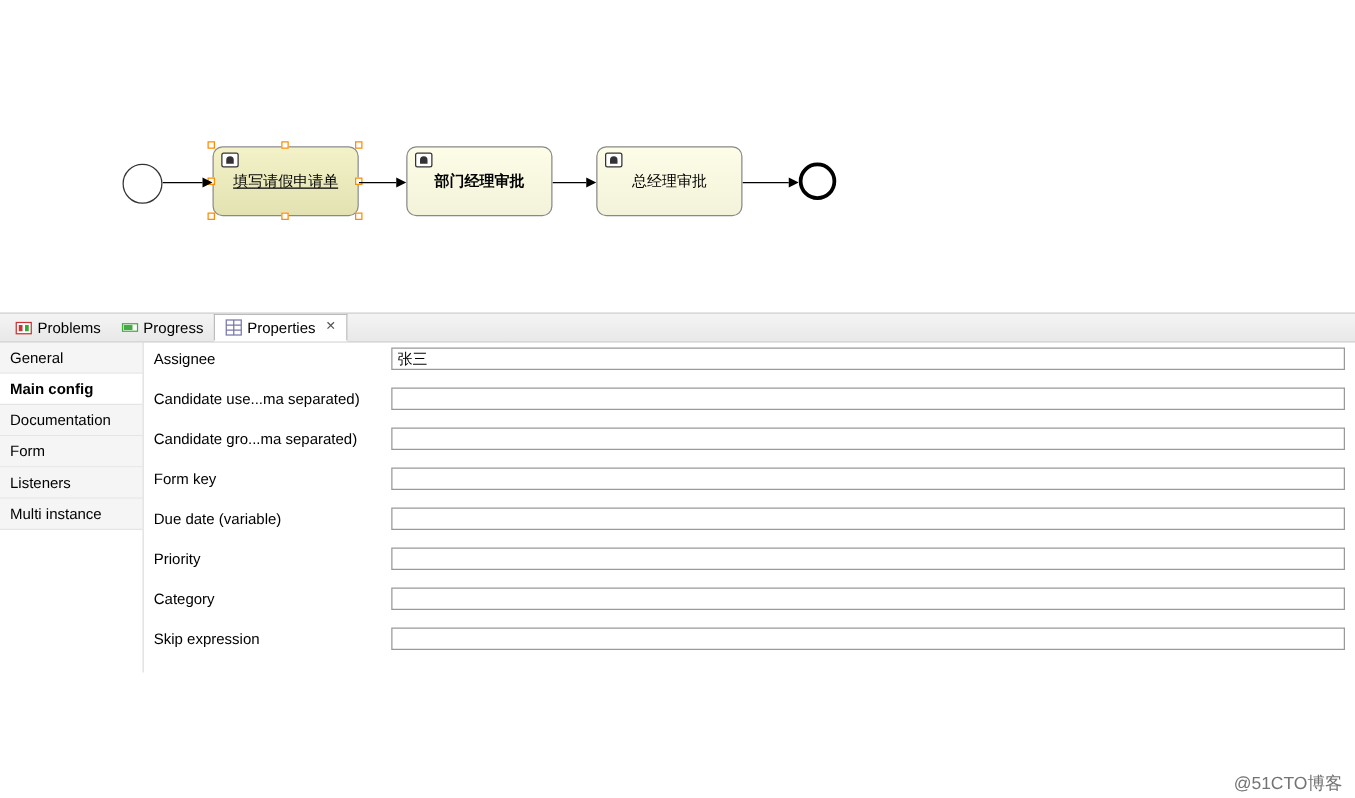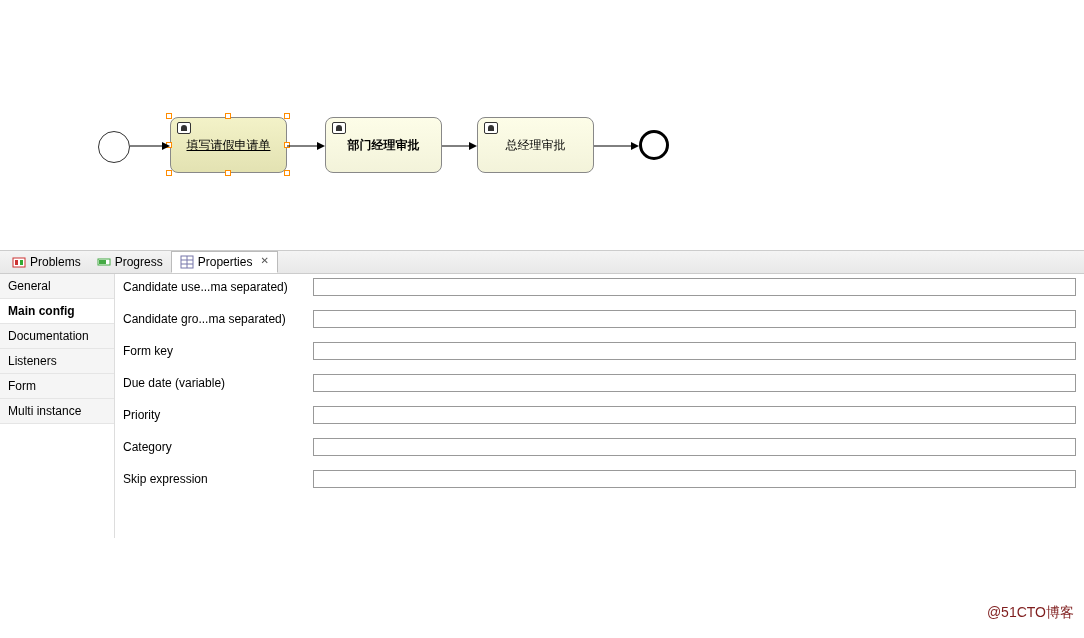--- a/index.html
+++ b/index.html
@@ -128,22 +128,22 @@
     .row input {
       flex: 1;
       height: 18px;
       border: 1px solid #999;
       font-size: 12px;
       padding: 0 4px;
       font-family: inherit;
     }
     .watermark {
       position: absolute;
-      right: 10px; bottom: 16px;
-      color: #7f1d1d;
+      right: 10px; bottom: 2px;
+      color: #737373;
       font-size: 14px;
     }
   </style>
 </head>
 <body>
 
 <div class="canvas">
 
   <div class="start-event" style="left:98px; top:131px;"></div>
 
@@ -223,27 +223,31 @@
     <span>Properties</span>
     <span class="close-x">✕</span>
   </div>
 </div>
 
 <div class="panel">
   <div class="sidelist">
     <div class="item"><span>General</span></div>
     <div class="item selected"><span>Main config</span></div>
     <div class="item"><span>Documentation</span></div>
+    <div class="item"><span>Form</span></div>
     <div class="item"><span>Listeners</span></div>
-    <div class="item"><span>Form</span></div>
     <div class="item"><span>Multi instance</span></div>
   </div>
 
   <div class="formarea">
     <div class="row">
+      <span class="lbl">Assignee</span>
+      <input type="text" value="张三" style="">
+    </div>
+    <div class="row">
       <span class="lbl">Candidate use...ma separated)</span>
       <input type="text" value="" style="">
     </div>
     <div class="row">
       <span class="lbl">Candidate gro...ma separated)</span>
       <input type="text" value="" style="">
     </div>
     <div class="row">
       <span class="lbl">Form key</span>
       <input type="text" value="" style="">

